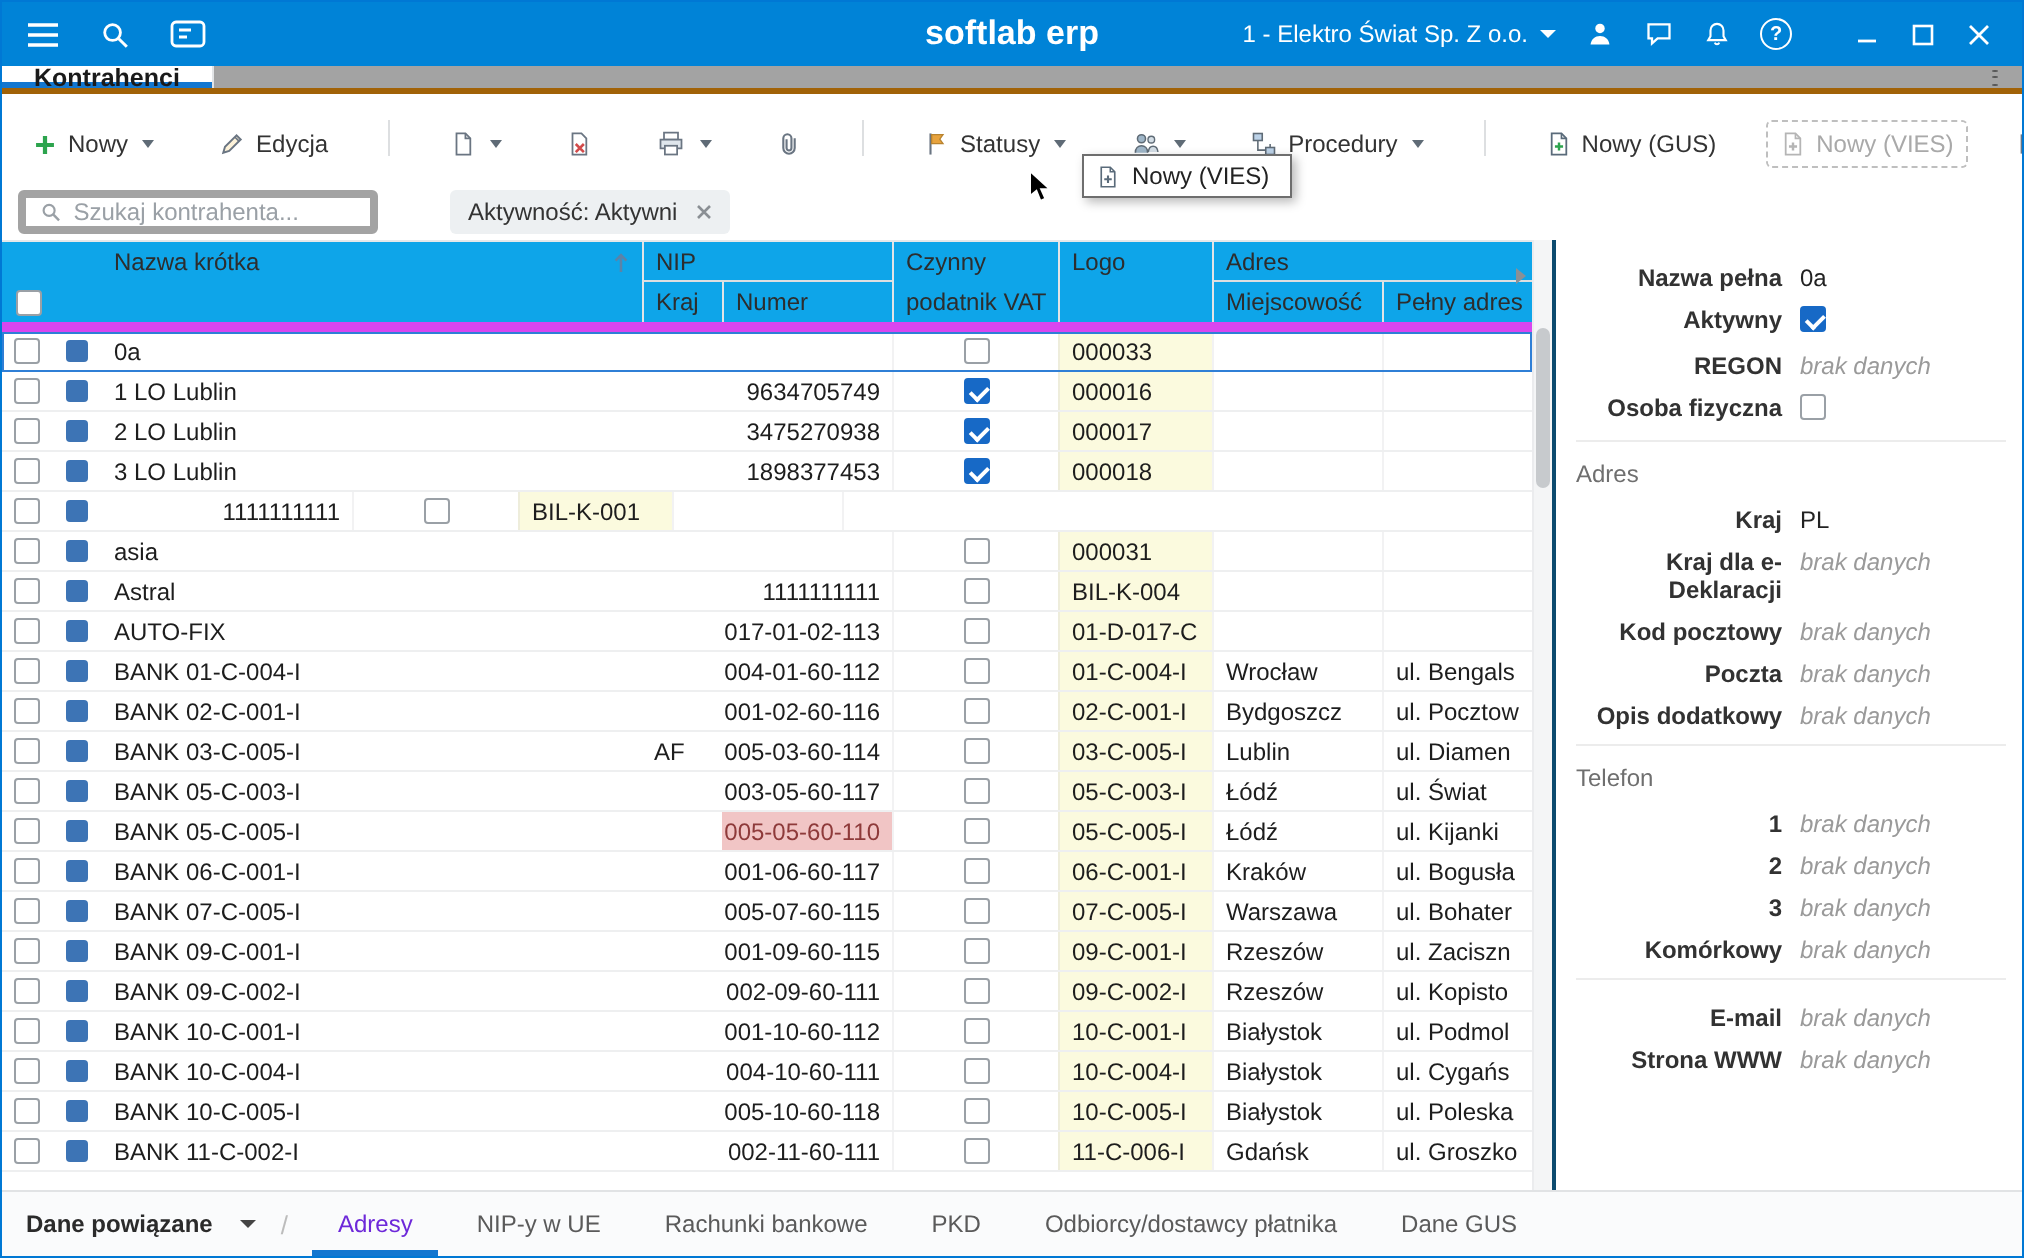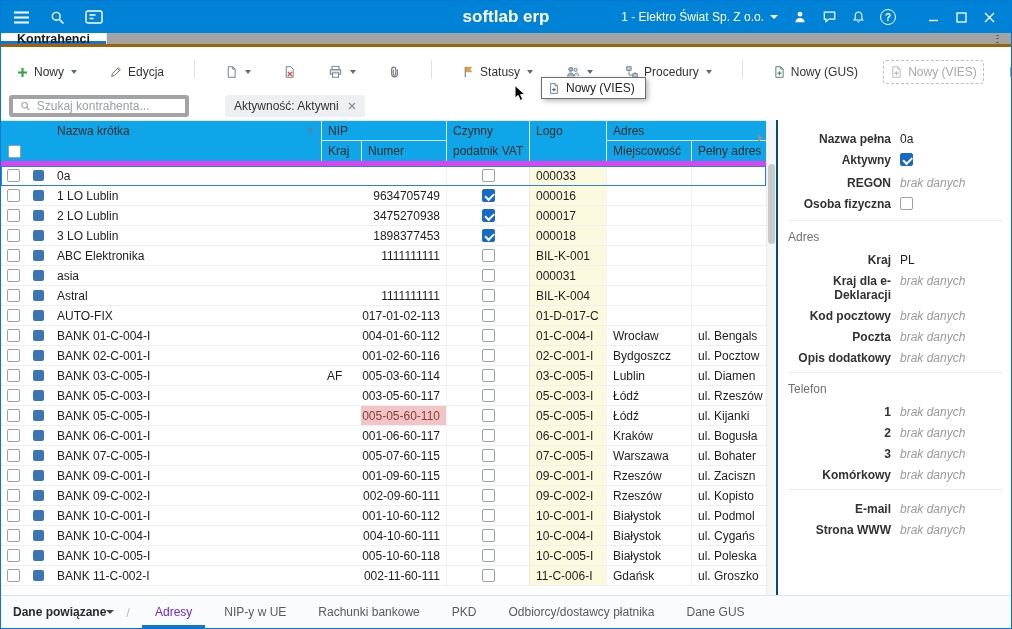--- a/index.html
+++ b/index.html
@@ -97,21 +97,21 @@
   .details{position:absolute;left:775px;top:0;right:0;bottom:0;background:#fff;border-left:2px solid #0c4a6e;padding:12px 8px 0 10px;overflow:hidden}
   .drow{display:flex;align-items:flex-start;margin-bottom:7px}
   .dlabel{width:112px;text-align:right;font-weight:700;color:#323232;padding-right:9px;line-height:14px;flex:none}
   .dvalue{flex:1;color:#222;line-height:14px;overflow:hidden;white-space:nowrap}
   .dvalue.empty{color:#9a9a9a;font-style:italic}
   .dsec{color:#6f6f6f;margin:4px 0 9px;border-top:1px solid #ececec;padding-top:9px}
   .ddivider{border-top:1px solid #ececec;margin:4px 0 12px}
 
   
   .bottombar{position:absolute;left:0;right:0;bottom:0;height:33px;background:#fafbfc;border-top:1px solid #e1e3e5;display:flex;align-items:stretch;padding:0 12px}
-  .related{display:flex;align-items:center;gap:0;font-weight:700;color:#2b2b2b;white-space:nowrap}
+  .related{display:flex;align-items:center;gap:14px;font-weight:700;color:#2b2b2b;white-space:nowrap}
   .caret-d{width:0;height:0;border-left:4px solid transparent;border-right:4px solid transparent;border-top:4.5px solid #444}
   .bslash{display:flex;align-items:center;color:#bcbcbc;padding:0 12px;font-size:13px}
   .btabs{display:flex;align-items:stretch;gap:6px}
   .btab{display:flex;align-items:center;padding:0 13px;color:#5a5a5a;white-space:nowrap}
   .btab.active{color:#6d28d9;box-shadow:inset 0 -3px 0 #1377d0}
 </style>
 </head>
 <body>
 
 <div class="window">
@@ -459,21 +459,20 @@
     <div class="cell c-city"></div>
     <div class="cell c-addr"></div>
   </div>
           <div class="trow">
     <div class="cell c-check">
               <span class="cb"></span>
             </div>
     <div class="cell c-icon">
               <span class="rowsq"></span>
             </div>
-    <div class="cell c-name">ABC Elektronika</div>
     <div class="cell c-kraj"></div>
     <div class="cell c-numer">1111111111</div>
     <div class="cell c-vat">
               <span class="cb"></span>
             </div>
     <div class="cell c-logo">BIL-K-001</div>
     <div class="cell c-city"></div>
     <div class="cell c-addr"></div>
   </div>
           <div class="trow">
@@ -586,21 +585,21 @@
               <span class="rowsq"></span>
             </div>
     <div class="cell c-name">BANK 05-C-003-I</div>
     <div class="cell c-kraj"></div>
     <div class="cell c-numer">003-05-60-117</div>
     <div class="cell c-vat">
               <span class="cb"></span>
             </div>
     <div class="cell c-logo">05-C-003-I</div>
     <div class="cell c-city">Łódź</div>
-    <div class="cell c-addr">ul. Rzeszów</div>
+    <div class="cell c-addr">ul. Świat</div>
   </div>
           <div class="trow">
     <div class="cell c-check">
               <span class="cb"></span>
             </div>
     <div class="cell c-icon">
               <span class="rowsq"></span>
             </div>
     <div class="cell c-name">BANK 05-C-005-I</div>
     <div class="cell c-kraj"></div>

